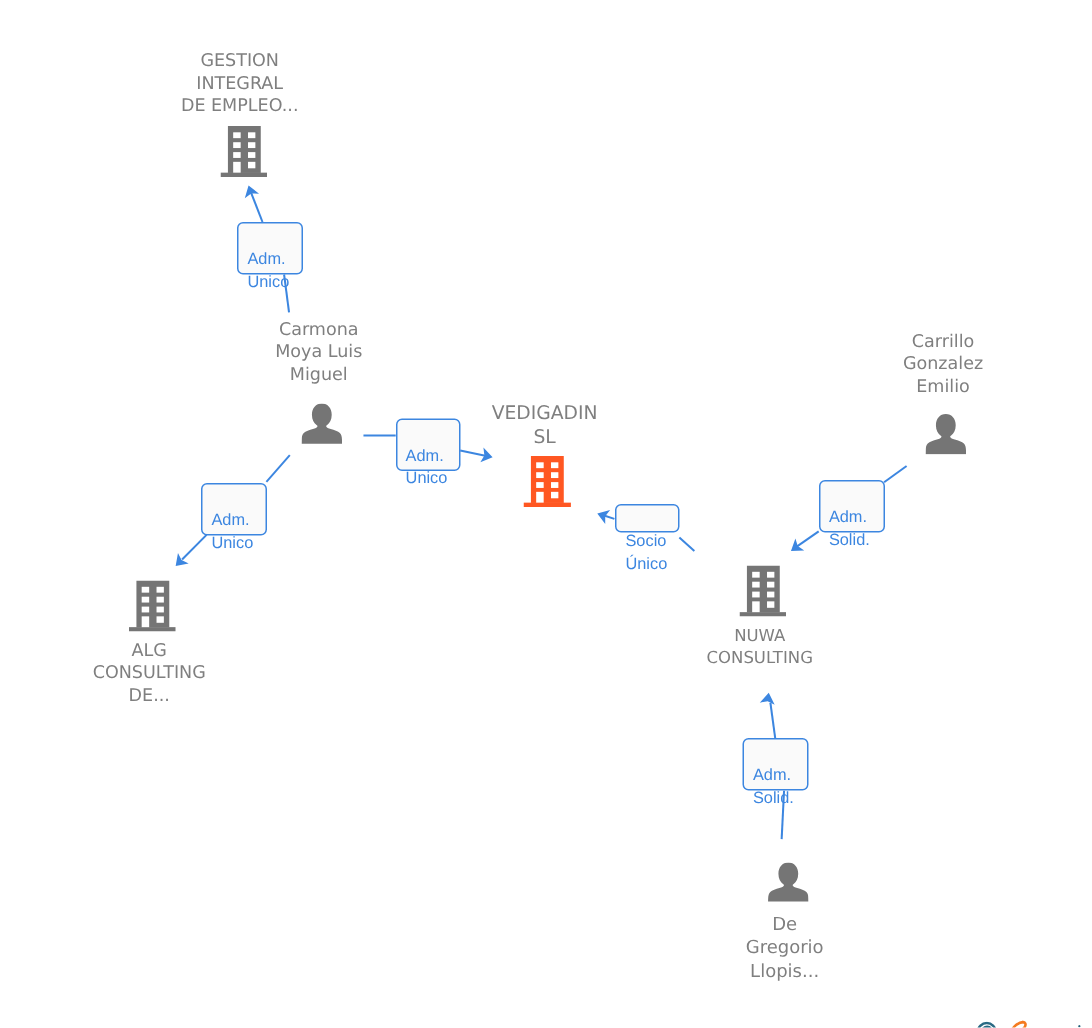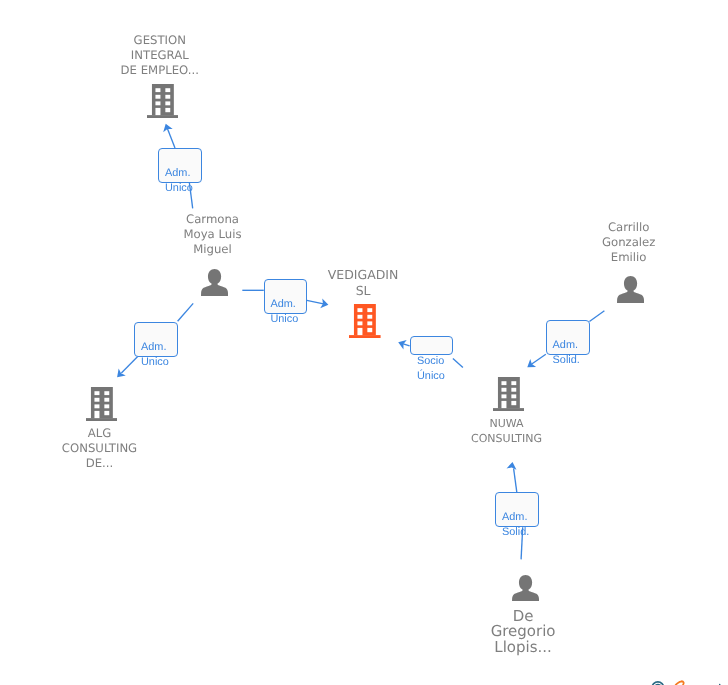--- a/index.html
+++ b/index.html
@@ -121,21 +121,21 @@
     </div>
   <div class="nlabel" style="left:478.70px;top:219.60px;font-size:11.70px;line-height:15.20px;">
       <div>Carrillo</div>
       <div>Gonzalez</div>
       <div>Emilio</div>
     </div>
   <div class="nlabel" style="left:356.50px;top:416.00px;font-size:11px;line-height:15.20px;">
       <div>NUWA</div>
       <div>CONSULTING</div>
     </div>
-  <div class="nlabel" style="left:373.10px;top:609.20px;font-size:15px;line-height:15.20px;">
+  <div class="nlabel" style="left:373.10px;top:609.20px;font-size:12px;line-height:15.20px;">
       <div>De</div>
       <div>Gregorio</div>
       <div>Llopis...</div>
     </div>
   <div class="rel" style="left:158.4px;top:148.0px;width:43.6px;height:35.0px;">
       <span>Adm.</span>
       <span>Unico</span>
     </div>
   <div class="rel" style="left:263.8px;top:279.3px;width:43.6px;height:35.0px;">
       <span>Adm.</span>

